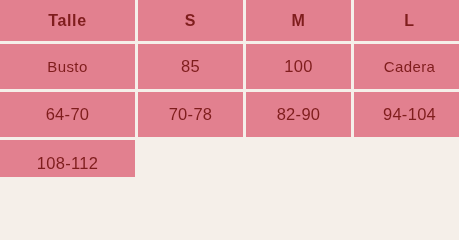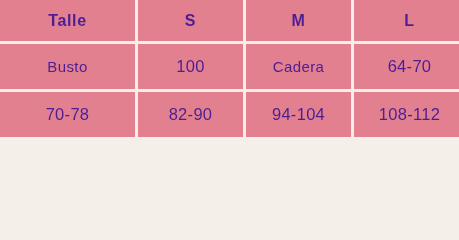--- a/index.html
+++ b/index.html
@@ -19,21 +19,21 @@
     height: 177px;
     display: grid;
     grid-template-columns: 135px 105px 105px 111px;
     grid-template-rows: 41px 45px 45px 46px;
     gap: 3px;
     box-sizing: border-box;
     background: #f5efe9;
   }
   .cell {
     background: #e2808f;
-    color: #4c1d95;
+    color: #7f1d1d;
     display: flex;
     align-items: center;
     justify-content: center;
     line-height: 1;
     letter-spacing: 0.2px;
     overflow: hidden;
     box-sizing: border-box;
   }
   
   .cell.head {
@@ -61,20 +61,21 @@
 <body>
 
 <div id="size-table">
 
   <div class="cell corner">Talle</div>
   <div class="cell head">S</div>
   <div class="cell head">M</div>
   <div class="cell head">L</div>
 
   <div class="cell rowlabel">Busto</div>
+  <div class="cell value">85</div>
   <div class="cell value">100</div>
 
   <div class="cell rowlabel">Cadera</div>
   <div class="cell value">64-70</div>
   <div class="cell value">70-78</div>
   <div class="cell value">82-90</div>
 
   <div class="cell value">94-104</div>
   <div class="cell value">108-112</div>
 

